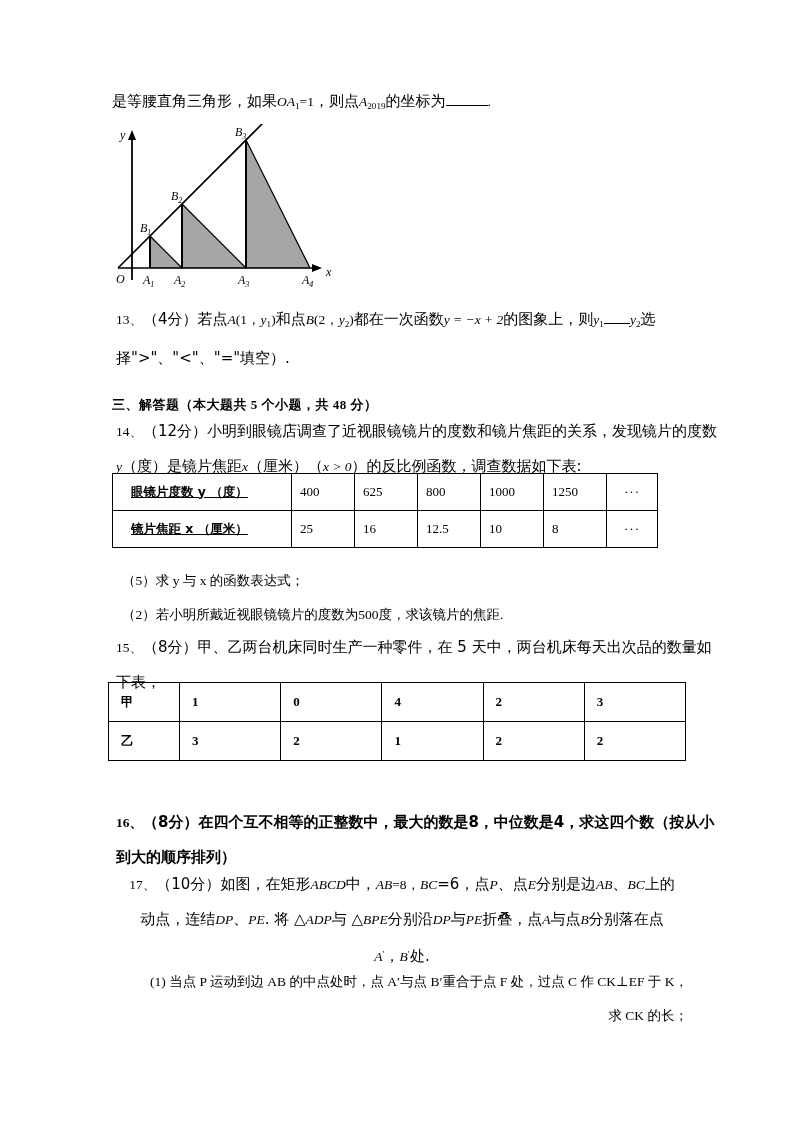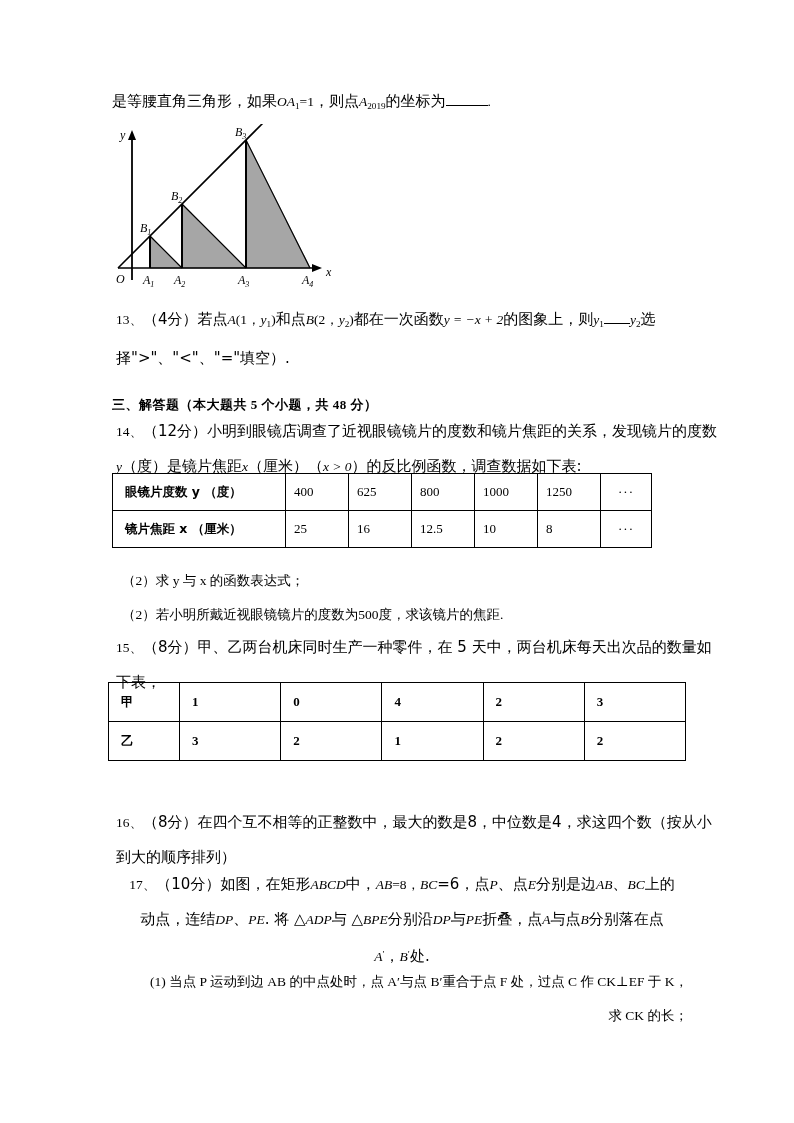--- a/index.html
+++ b/index.html
@@ -83,21 +83,22 @@
     position: absolute;
     left: 112px;
     top: 473px;
   }
   table.t14 td { height: 36px; }
   table.t14 td.lbl {
     width: 152px;
     font-family: "DejaVu Sans", "Liberation Sans", sans-serif;
     font-size: 12.5px;
     font-weight: bold;
-    padding-left: 12px;
+    padding-left: 18px;
+    text-decoration: underline;
   }
   table.t14 td.val { width: 46px; text-align: left; font-size: 13px; }
   table.t14 td.dots { width: 34px; text-align: center; letter-spacing:1px;}
 
   table.t15 {
     position: absolute;
     left: 108px;
     top: 682px;
     width: 578px;
     table-layout: fixed;
@@ -196,21 +197,21 @@
         <td class="val">16</td>
         <td class="val">12.5</td>
         <td class="val">10</td>
         <td class="val">8</td>
         <td class="dots">···</td>
       </tr>
     </tbody>
   </table>
 
   <div class="blk" style="left:118px; top:562px;">
-    <p class="para">（2）求 y 与 x 的函数表达式；</p>
+    <p class="para">（5）求 y 与 x 的函数表达式；</p>
     <p class="para">（2）若小明所戴近视眼镜镜片的度数为500度，求该镜片的焦距.</p>
   </div>
 
   <div class="blk" style="left:112px; top:628px;">
     <p class="para nowrapline">
       <span class="mn">15、</span><span class="cn">（8分）</span><span class="cn">甲、乙两台机床同时生产一种零件，在 5 天中，两台机床每天出次品的数量如</span>
     </p>
     <p class="para">
       <span class="cn">下表，</span>
     </p>
@@ -231,21 +232,21 @@
         <td>3</td>
         <td>2</td>
         <td>1</td>
         <td>2</td>
         <td>2</td>
       </tr>
     </tbody>
   </table>
 
 
-  <div class="blk" style="left:112px; top:803px;">
+  <div class="blk" style="left:112px; top:803px;font-weight:bold;">
     <p class="para nowrapline">
       <span class="mn">16、</span><span class="cn">（8分）</span><span class="cn">在四个互不相等的正整数中，最大的数是8，中位数是4，求这四个数（按从小</span>
     </p>
     <p class="para">
       <span class="cn">到大的顺序排列）</span>
     </p>
   </div>
 
   <div class="blk" style="left:112px; top:865px;text-align:center;">
     <p class="para nowrapline">

